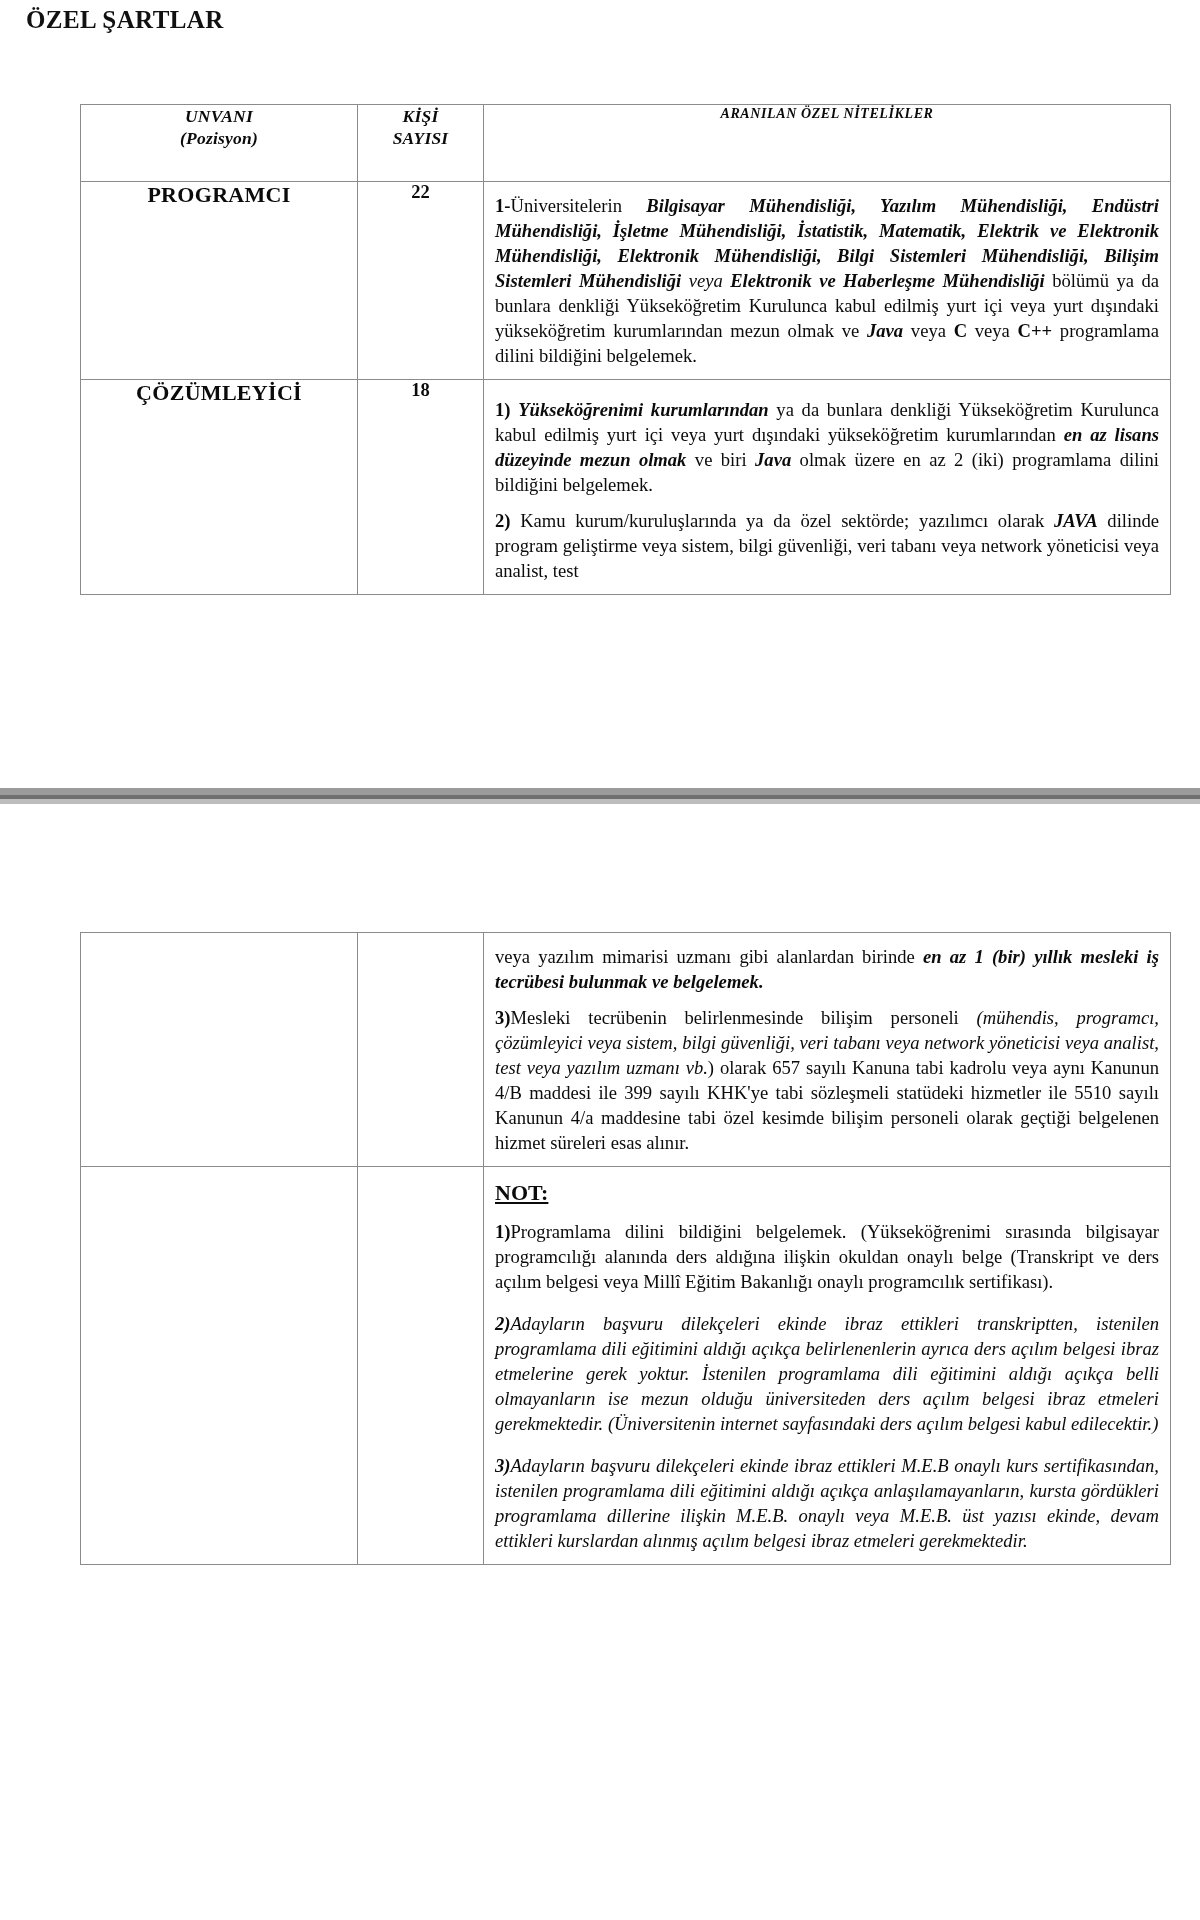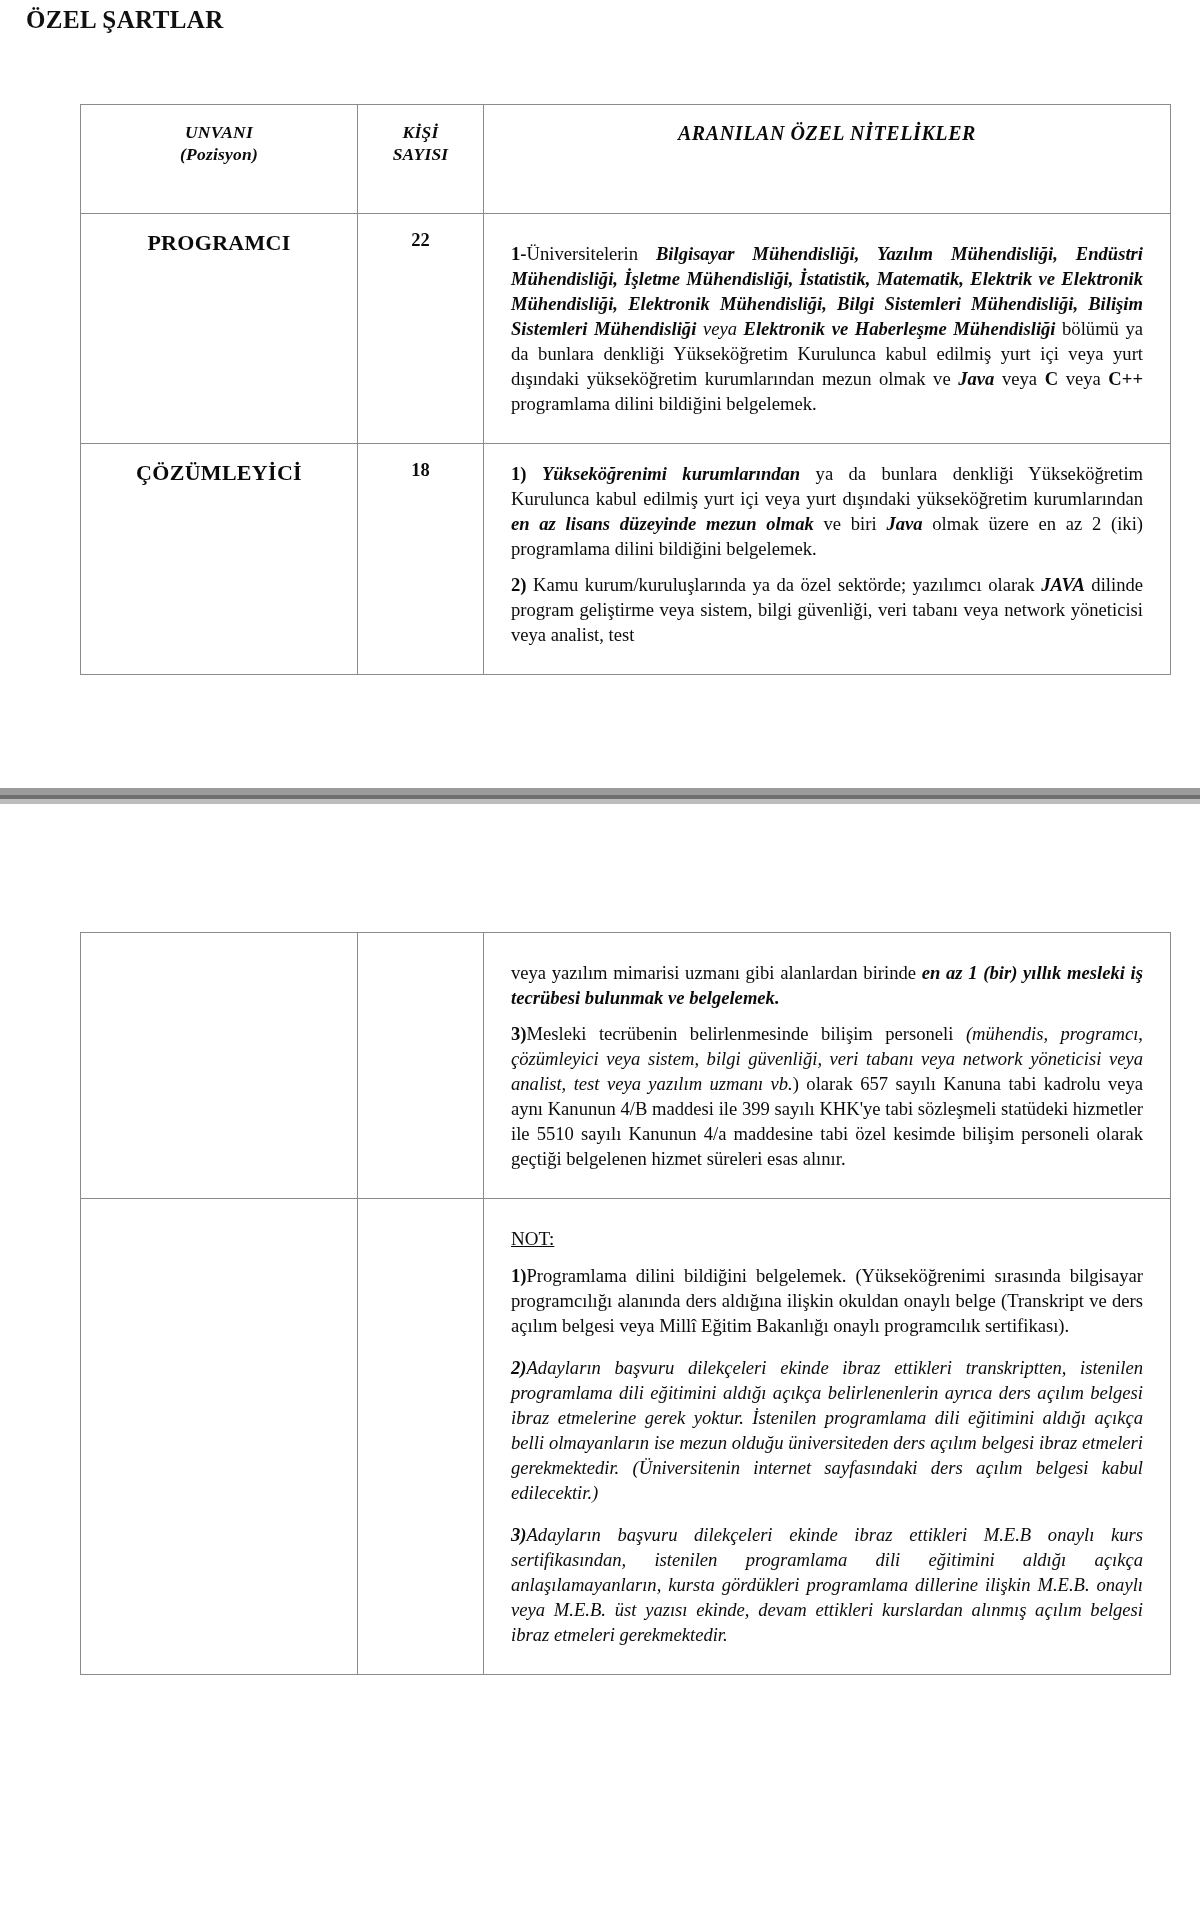--- a/index.html
+++ b/index.html
@@ -39,41 +39,41 @@
   .tbl {
     border-collapse: collapse;
     table-layout: fixed;
     width: 1090px;
     position: absolute;
     left: 80px;
   }
   .tbl td, .tbl th {
     border: 1.6px solid #8b8b8b;
     vertical-align: top;
-    padding: 16px;
+    padding: 0;
   }
 
   .col-unvan  { width: 277px; }
   .col-kisi   { width: 126px; }
   .col-nitel  { width: 687px; }
 
   
   .hdr-cell {
     text-align: center;
     vertical-align: middle;
     font-style: italic;
     font-weight: bold;
     font-size: 17.5px;
     line-height: 1.28;
     height: 76px;
     padding: 6px 4px;
     letter-spacing: 0.2px;
   }
   .hdr-cell.nitel {
-    font-size: 20px;
+    font-size: 14px;
     letter-spacing: 0.6px;
   }
 
   
   .lbl-cell {
     text-align: center;
     vertical-align: middle;
     font-weight: bold;
     font-size: 22px;
     letter-spacing: 0.3px;
@@ -98,23 +98,23 @@
     margin: 11px;
     text-align: justify;
   }
   .body-cell p.gap { margin-top: 17px; font-style: italic; }
 
   b  { font-weight: bold; }
   i  { font-style: italic; }
   .bi { font-weight: bold; font-style: italic; }
 
   .not-head {
-    font-weight: normal;
+    font-weight: bold;
     text-decoration: underline;
-    font-size: 19px;
+    font-size: 22px;
   }
 
   
   .band {
     position: absolute;
     left: 0;
     width: 1200px;
     height: 22px;
     top: 786px;
     background: linear-gradient(to bottom,

